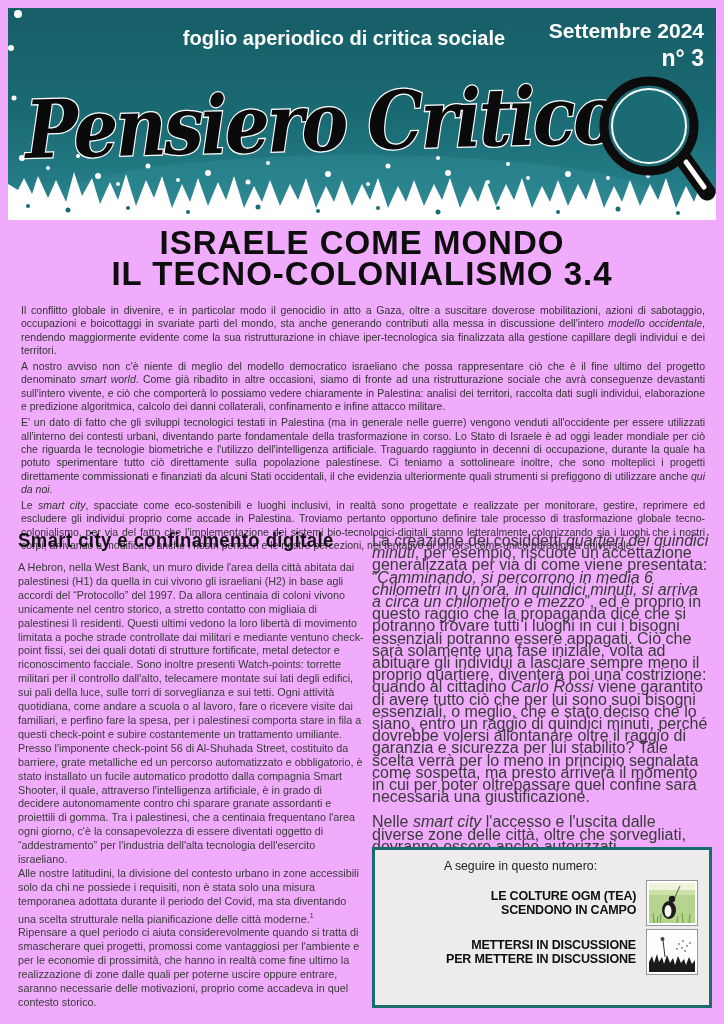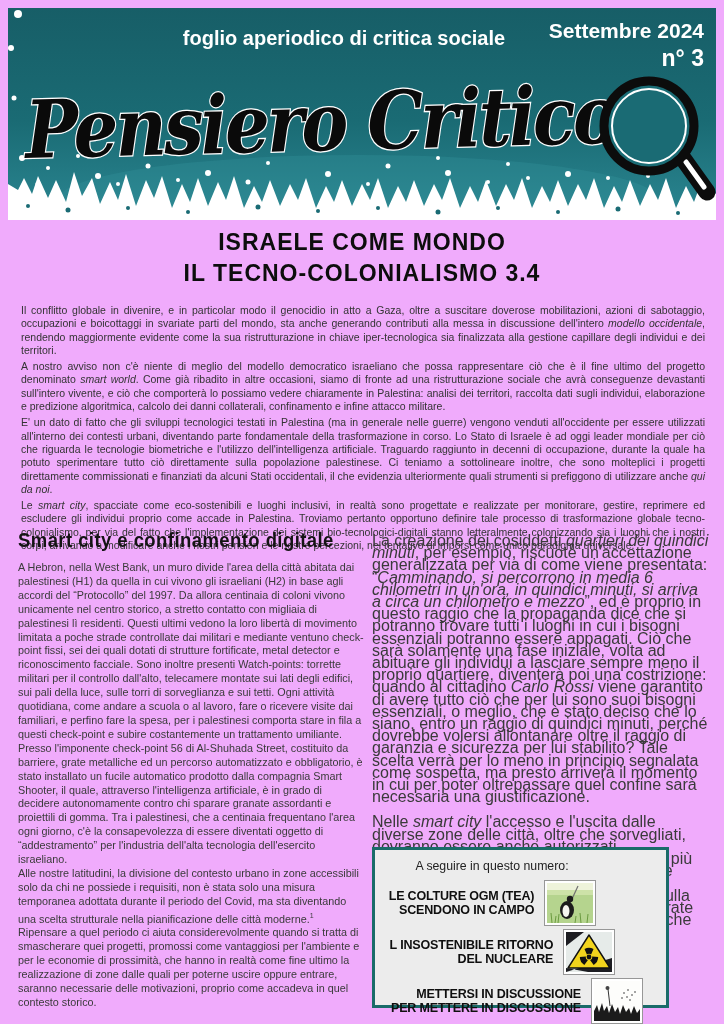--- a/index.html
+++ b/index.html
@@ -2,40 +2,40 @@
 <html><head>
 <meta charset="utf-8">
 <style>
   html,body{margin:0;padding:0;background:#ffffff;}
   body{font-family:"Liberation Sans",sans-serif;}
   .page{position:relative;width:724px;height:1024px;background:#f0abfc;overflow:hidden;color:#2e2e2e;}
 
   .masthead{position:absolute;left:8px;top:8px;width:708px;height:212px;font-family:"Liberation Sans",sans-serif;}
 
   .headline{position:absolute;top:227px;left:0;width:724px;text-align:center;font-weight:bold;color:#0d0d0d;
-            font-size:23px;line-height:31px;letter-spacing:1px;}
+            font-size:33px;line-height:31px;letter-spacing:1px;}
 
   .intro{position:absolute;left:18px;top:301px;width:690px;font-size:10.5px;line-height:13.3px;
          text-align:justify;color:#333;}
   .intro .par{margin:3px;}
 
   .left-col{position:absolute;left:18px;top:528px;width:346px;}
   .section-title{font-size:21px;font-weight:bold;color:#141414;margin:0 0 9px 0;
                  transform:scaleX(0.88);transform-origin:left center;white-space:nowrap;letter-spacing:0.5px;}
   .col-text{font-size:10.8px;line-height:13.9px;color:#3a3a3a;text-align:left;}
   .col-text .par{margin:0;}
 
   .right-col{position:absolute;left:372px;top:535px;width:338px;font-size:16px;line-height:12.2px;color:#3a3a3a;}
   .right-col .par{margin:0;}
   .right-col .par + .par{margin-top:13px;}
 
-  .next-box{position:absolute;left:372px;top:847px;width:297px;height:161px;box-sizing:border-box;
-            background:#ececec;border:3px solid #1a6b69;padding:7px 11px 6px 6px;}
+  .next-box{position:absolute;left:372px;top:847px;width:340px;height:161px;box-sizing:border-box;
+            background:#ececec;border:3px solid #1a6b69;padding:7px 11px 6px 20px;}
   .next-heading{text-align:center;font-size:12.3px;color:#222;margin:2px 52px 7px 0;}
-  .next-item{display:flex;align-items:center;gap:10px;margin-bottom:3px;}
+  .next-item{display:flex;align-items:center;justify-content:flex-end;gap:10px;margin-bottom:3px;}
   .next-title{font-weight:bold;font-size:13.2px;line-height:14.2px;text-align:right;white-space:pre-line;
               color:#0f0f0f;letter-spacing:-0.2px;transform:scaleX(0.95);transform-origin:right center;}
   .thumb{width:46px;height:40px;padding:2px;background:#fff;border:1px solid #979797;flex:0 0 auto;}
   .thumb svg{display:block;}
 
   i{font-style:italic;}
   sup{font-size:7px;}
 </style>
 </head>
 <body>
@@ -156,38 +156,20 @@
               <line x1="8" y1="40" x2="9" y2="33"></line>
           </g>
           <line x1="31" y1="3" x2="19" y2="29" stroke="#707070" stroke-width="1.2"></line>
           <ellipse cx="20" cy="27" rx="7" ry="9" fill="#1c1c1c"></ellipse>
           <ellipse cx="19" cy="28" rx="3.5" ry="6" fill="#f5f5ef"></ellipse>
           <circle cx="23" cy="16" r="3.2" fill="#1c1c1c"></circle>
         </svg>
       </div>
     </div>
 
-    <div class="next-item">
-      <div class="next-title">L INSOSTENIBILE RITORNO
-DEL NUCLEARE</div>
-      <div class="thumb">
-        <svg viewBox="0 0 46 40" width="46" height="40">
-          <rect width="46" height="40" fill="#e6ebe9"></rect>
-          <path d="M0,0 L18,0 L0,14 Z" fill="#1d1d22"></path>
-          <path d="M46,26 L46,40 L22,40 L0,36 L0,40 Z" fill="#1d1d22"></path>
-          <path d="M23,3 L44,36 L2,36 Z" fill="#f2d41d" stroke="#111" stroke-width="1.4" stroke-linejoin="round"></path>
-          <g transform="translate(23,25)" fill="#111">
-            <circle r="2.4"></circle>
-            <path d="M -2.1 -2.4 L -4.5 -8 A 9 9 0 0 1 4.5 -8 L 2.1 -2.4 A 3.2 3.2 0 0 0 -2.1 -2.4 Z"></path>
-            <path d="M -2.1 -2.4 L -4.5 -8 A 9 9 0 0 1 4.5 -8 L 2.1 -2.4 A 3.2 3.2 0 0 0 -2.1 -2.4 Z" transform="rotate(120)"></path>
-            <path d="M -2.1 -2.4 L -4.5 -8 A 9 9 0 0 1 4.5 -8 L 2.1 -2.4 A 3.2 3.2 0 0 0 -2.1 -2.4 Z" transform="rotate(240)"></path>
-          </g>
-        </svg>
-      </div>
-    </div>
 
     <div class="next-item">
       <div class="next-title">METTERSI IN DISCUSSIONE
 PER METTERE IN DISCUSSIONE</div>
       <div class="thumb">
         <svg viewBox="0 0 46 40" width="46" height="40">
           <rect width="46" height="40" fill="#fdfdfb"></rect>
           <path d="M0,40 L0,30 L3,24 L5,31 L8,22 L10,30 L13,25 L15,32 L18,23 L21,31 L24,26 L26,33 L29,24 L32,31 L35,27 L37,33 L40,25 L43,32 L46,28 L46,40 Z" fill="#1b1b1b"></path>
           <line x1="14" y1="8" x2="16" y2="25" stroke="#333" stroke-width="1"></line>
           <circle cx="13.5" cy="7" r="2" fill="#444"></circle>

